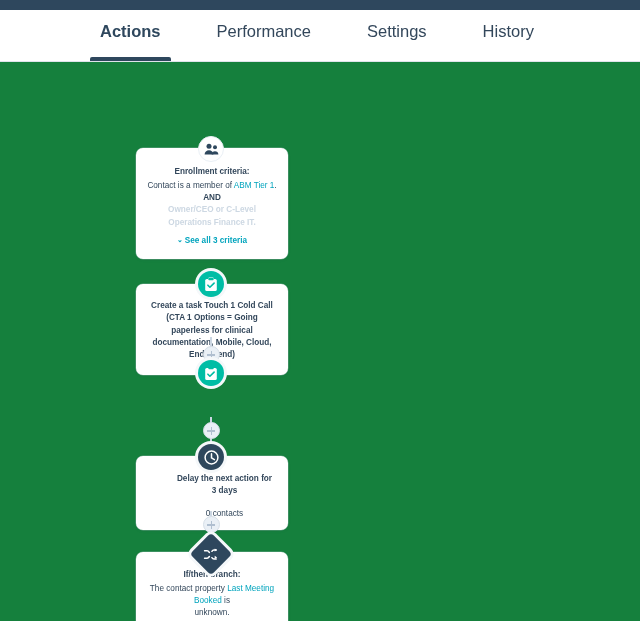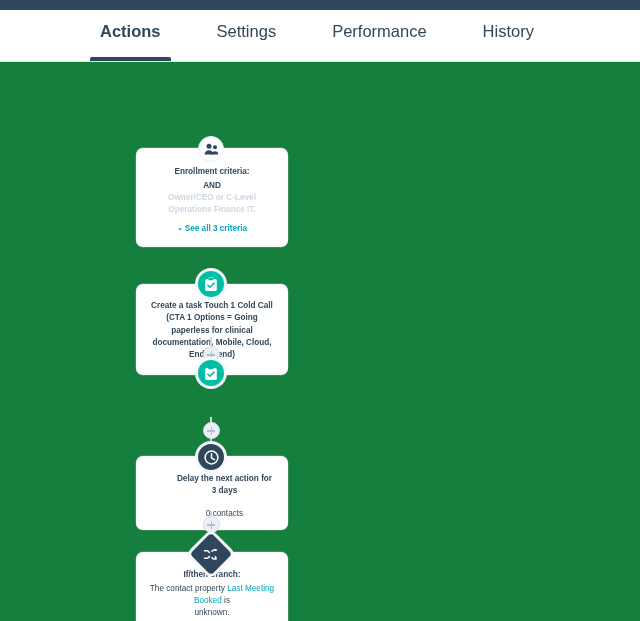--- a/index.html
+++ b/index.html
@@ -230,24 +230,24 @@
 <body>
 
 <div class="top-strip"></div>
 
 <div class="navbar">
   <div class="tabs">
     <div class="tab active">
       <span>Actions</span>
     </div>
     <div class="tab">
+      <span>Performance</span>
+    </div>
+    <div class="tab">
       <span>Settings</span>
-    </div>
-    <div class="tab">
-      <span>Performance</span>
     </div>
     <div class="tab">
       <span>History</span>
     </div>
   </div>
 </div>
 
 <div class="canvas">
   <div class="flow">
 
@@ -259,20 +259,23 @@
       <svg width="15" height="13" viewBox="0 0 15 13" aria-hidden="true">
         <circle cx="5" cy="3.2" r="2.5" fill="#2e475d"></circle>
         <path d="M0.6 11.5c0-2.6 2-4.2 4.4-4.2s4.4 1.6 4.4 4.2z" fill="#2e475d"></path>
         <circle cx="11" cy="4.3" r="2" fill="#2e475d"></circle>
         <path d="M7.6 11.5c0-2.1 1.5-3.3 3.4-3.3s3.4 1.2 3.4 3.3z" fill="#2e475d"></path>
       </svg>
     </div>
 
     <div class="card" style="top:86px;">
       <div class="card-title">Enrollment criteria:</div>
+      <div class="card-line">
+        <span>Contact is a member of </span><span class="prop-link">ABM Tier 1</span><span>.</span>
+      </div>
       <div class="card-line bold">AND</div>
       <div class="card-line faded">Owner/CEO or C-Level Operations Finance IT.</div>
       <div class="see-all">
         <span class="chev">⌄</span><span>See all 3 criteria</span>
       </div>
     </div>
 
     <div class="node-icon circle-teal" style="top:209px;">
       <svg width="14" height="15" viewBox="0 0 14 15" aria-hidden="true">
         <rect x="1.2" y="2" width="11.6" height="12" rx="1.6" fill="#ffffff"></rect>

